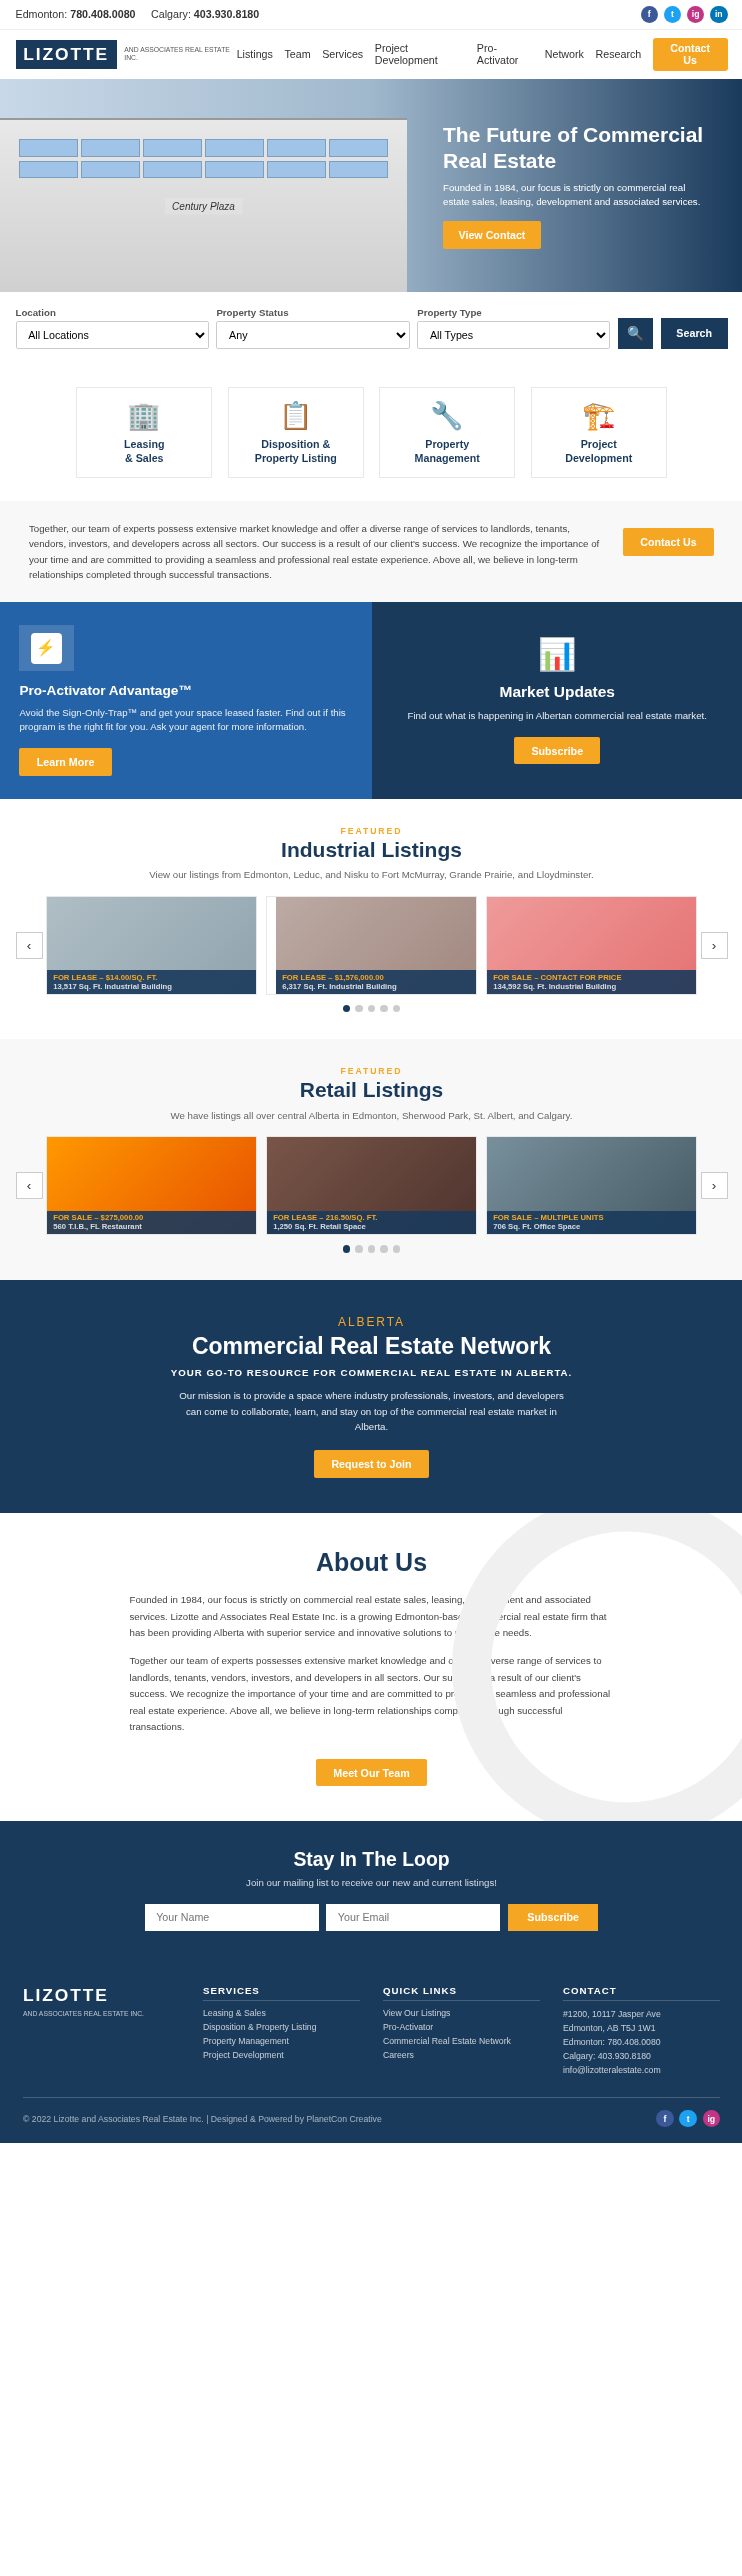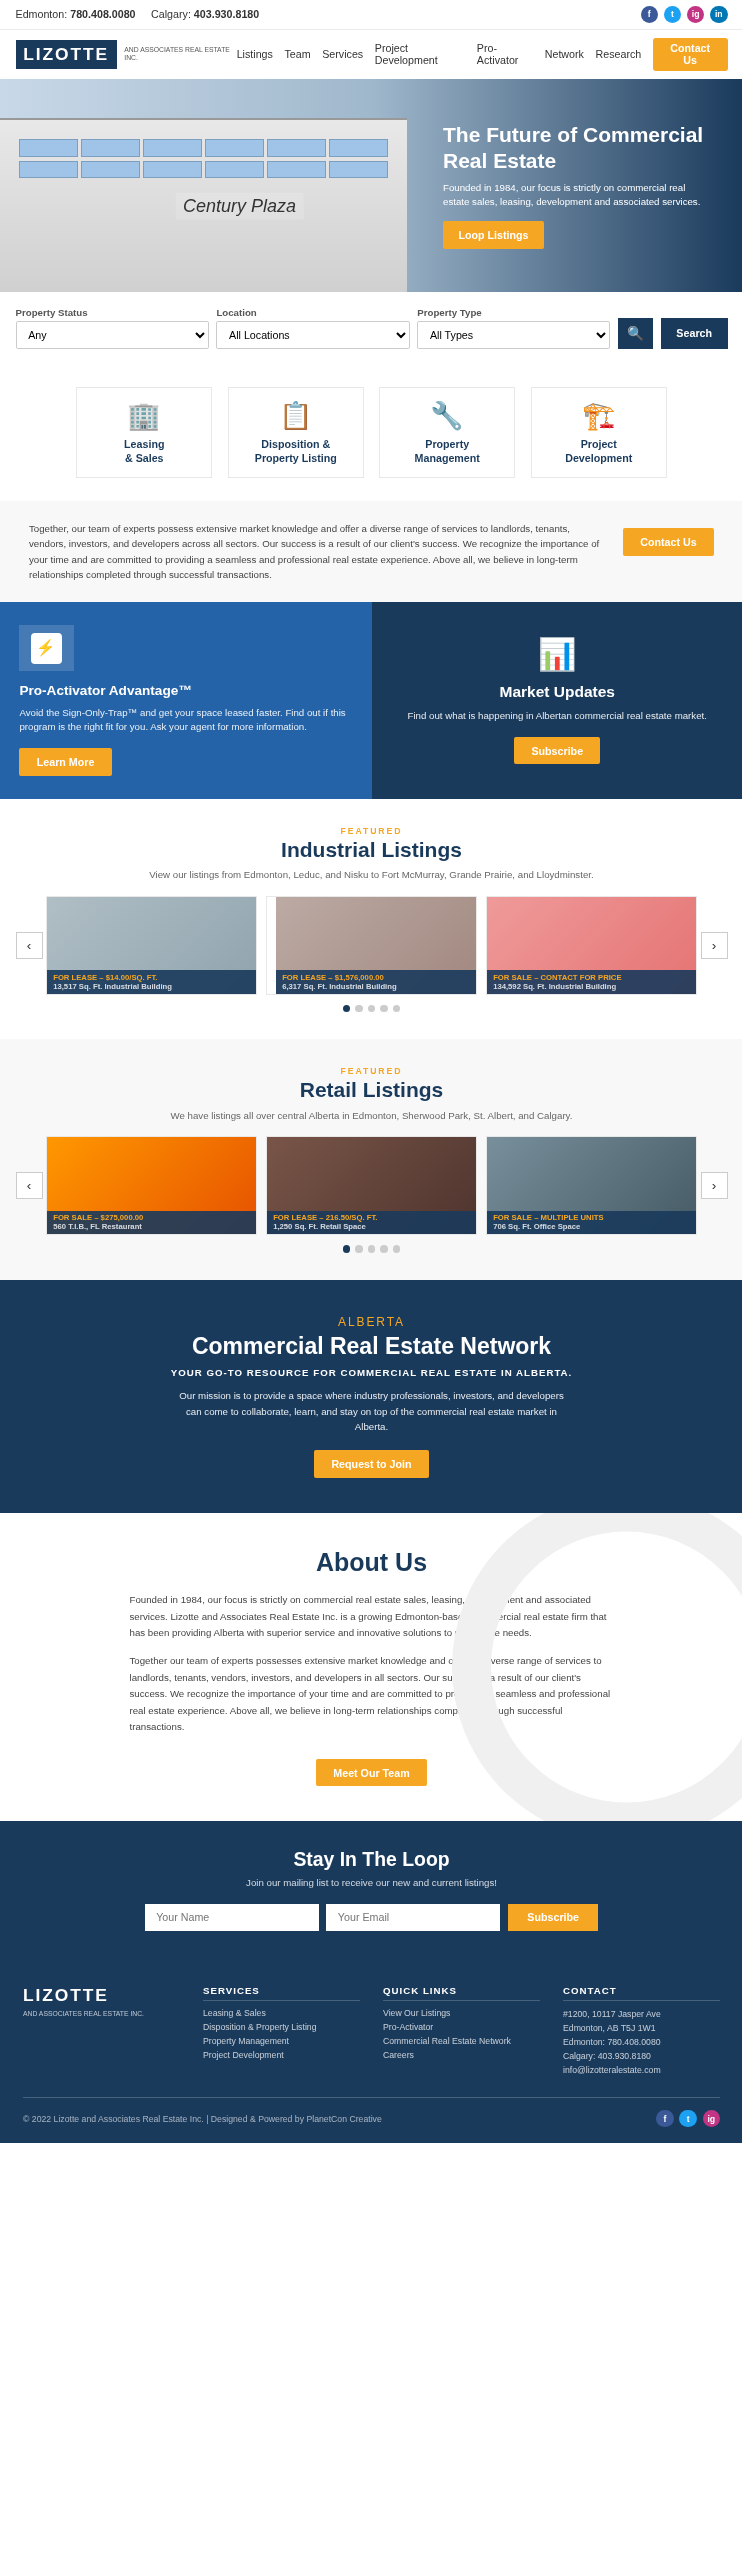--- a/index.html
+++ b/index.html
@@ -22,21 +22,21 @@
     .nav-links { display: flex; gap: 11.6px; align-items: center; font-size: 10.7px; }
     .nav-link { color: #333; text-decoration: none; cursor: pointer; }
     .nav-btn { background: #f5a623; color: #fff; padding: 4.8px 11.6px; border-radius: 2.9px; font-size: 10.7px; font-weight: bold; border: none; cursor: pointer; }
 
     
     .hero { position: relative; height: 213px; background: linear-gradient(135deg, #b0c4de 0%, #87ceeb 40%, #1a3a5c 100%); overflow: hidden; display: flex; align-items: center; }
     .hero-bg { position: absolute; inset: 0; background: linear-gradient(to right, #c8d8e8 0%, #a0b8cc 50%, #1a3a5c 100%); }
     .hero-building { position: absolute; left: 0; bottom: 0; width: 407px; height: 174px; background: linear-gradient(to bottom, #e8e8e8 0%, #d0d0d0 100%); border-top: 2.9px solid #999; }
     .hero-building-windows { position: absolute; top: 19.4px; left: 19.4px; right: 19.4px; display: grid; grid-template-columns: repeat(6,1fr); gap: 3.9px; }
     .hero-window { height: 17.4px; background: #a0c4e8; border: 1px solid #7a9fbf; }
-    .hero-sign { position: absolute; top: 50%; left: 50%; transform: translate(-50%,-50%); background: rgba(255,255,255,0.15); color: #333; font-size: 18px; font-style: italic; padding: 2.9px 7.7px; margin-left: 36px; }
+    .hero-sign { position: absolute; top: 50%; left: 50%; transform: translate(-50%,-50%); background: rgba(255,255,255,0.15); color: #333; font-size: 10px; font-style: italic; padding: 2.9px 7.7px; }
     .hero-content { position: absolute; right: 29px; top: 50%; transform: translateY(-50%); color: #fff; max-width: 271px; }
     .hero-content h1 { font-size: 21px; font-weight: 900; line-height: 1.2; margin-bottom: 7.7px; }
     .hero-content p { font-size: 9.7px; line-height: 1.5; margin-bottom: 11.6px; }
     .hero-btn { background: #f5a623; color: #fff; border: none; padding: 7.7px 15.5px; font-size: 10.7px; font-weight: bold; cursor: pointer; border-radius: 1.9px; }
 
     
     .search-bar { background: #fff; padding: 15.5px; display: flex; gap: 7.7px; align-items: flex-end; box-shadow: 0 1.9px 7.7px rgba(0,0,0,0.1); }
     .search-field { flex: 1; }
     .search-field label { font-size: 9.7px; color: #555; display: block; margin-bottom: 2.9px; font-weight: bold; }
     .search-field select { width: 100%; padding: 5.8px 7.7px; border: 1px solid #ccc; font-size: 10.7px; border-radius: 1.9px; background: #fff; }
@@ -178,39 +178,39 @@
         <div class="hero-window"></div>
       <div class="hero-window"></div>
         <div class="hero-window"></div>
         <div class="hero-window"></div>
     </div>
     <div class="hero-sign">Century Plaza</div>
   </div>
   <div class="hero-content">
     <h1>The Future of Commercial Real Estate</h1>
     <p>Founded in 1984, our focus is strictly on commercial real estate sales, leasing, development and associated services.</p>
-    <button class="hero-btn">Loop Listings</button>
+    <button class="hero-btn">View Contact</button>
   </div>
 </div>
 
 <div class="search-bar">
+  <div class="search-field">
+    <label>Location</label>
+    <select>
+      <option>All Locations</option>
+      <option>Edmonton</option>
+      <option>Calgary</option>
+    </select>
+  </div>
   <div class="search-field">
     <label>Property Status</label>
     <select>
       <option>Any</option>
       <option>For Sale</option>
       <option>For Lease</option>
-    </select>
-  </div>
-  <div class="search-field">
-    <label>Location</label>
-    <select>
-      <option>All Locations</option>
-      <option>Edmonton</option>
-      <option>Calgary</option>
     </select>
   </div>
   <div class="search-field">
     <label>Property Type</label>
     <select>
       <option>All Types</option>
       <option>Industrial</option>
       <option>Retail</option>
       <option>Office</option>
     </select>

